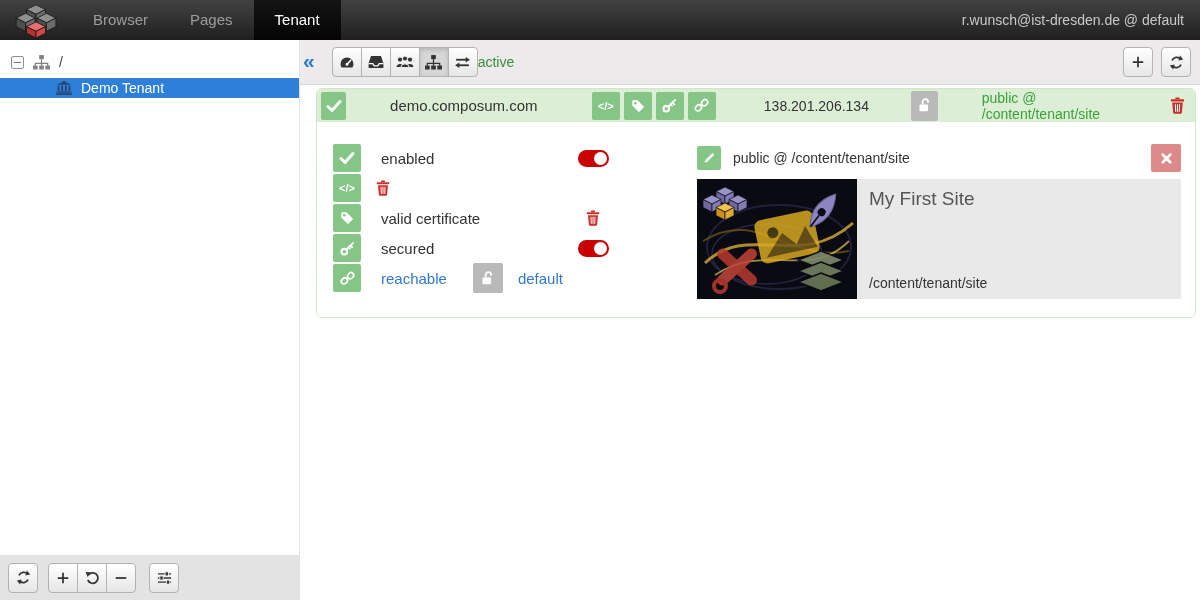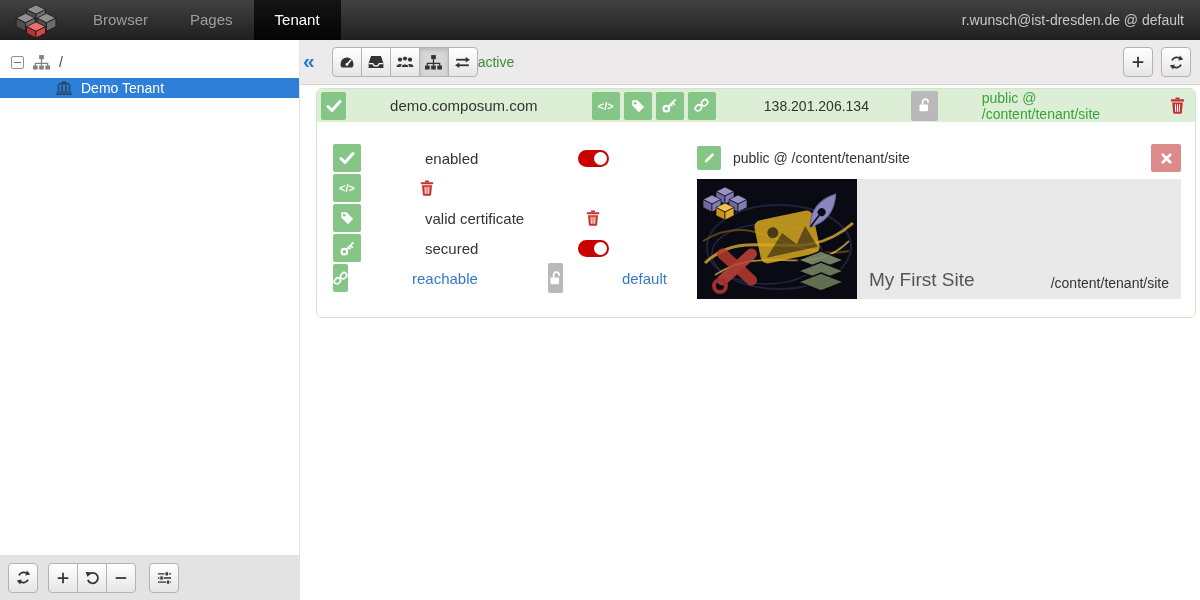--- a/index.html
+++ b/index.html
@@ -54,40 +54,40 @@
   .sq-btn.gray { background:#b9b9b9; width:30px; height:30px; }
   .host-name { margin-left:14px; width:192px; font-size:15px; color:#333; }
   .host-icons { display:flex; gap:4px; }
   .host-ip { margin-left:18px; font-size:14px; color:#333; }
   .host-stage { margin-left:14px; font-size:14px; color:#3aa23a; }
   .host-row .sq-btn.gray { margin-left:12px; }
   .trash-btn { margin-left:auto; margin-right:6px; background:none; border:none; cursor:pointer; display:flex; }
 
   .details { display:flex; padding:22px 14px 18px 16px; background:#fff; }
   .status-list { width:282px; }
-  .status-row { display:flex; align-items:center; height:28px; margin-bottom:2px; white-space:nowrap;gap:44px; }
+  .status-row { display:flex; align-items:center; height:28px; margin-bottom:2px; white-space:nowrap; }
   .status-row .label { margin-left:20px; font-size:15px; color:#333; flex:1; }
   .ctrl { width:44px; display:flex; justify-content:center; }
   .toggle { width:31px; height:17px; border-radius:9px; background:#c90000; position:relative; cursor:pointer; }
   .toggle::after { content:""; position:absolute; right:2px; top:2px; width:13px; height:13px;
     border-radius:50%; background:#fff; }
   .link { color:#3379c8; font-size:15px; text-decoration:none; cursor:pointer; }
   .icon-trash { background:none; border:none; cursor:pointer; display:flex; }
 
   
   .site-card { margin-left:auto; width:484px; }
   .card-head { display:flex; align-items:center; }
   .card-head .sq-btn { width:24px; height:24px; }
   .card-title { margin-left:12px; font-size:14px; color:#333; flex:1; }
   .close-btn { width:30px; height:28px; background:#dd8a8a; border:none; border-radius:2px;
     display:flex; align-items:center; justify-content:center; cursor:pointer; }
   .card-body { margin-top:7px; display:flex; height:120px; }
   .thumb { width:160px; height:120px; flex:none; }
   .card-info { flex:1; background:#e9e9e9; padding:9px 12px 8px; display:flex;
-    flex-direction:row; justify-content:space-between;align-items:flex-end; }
+    flex-direction:column; justify-content:space-between; }
   .site-title { font-size:19px; color:#555; }
   .site-path { font-size:14px; color:#333; }
 
   
   .splitter { position:absolute; left:302px; top:323px; display:flex; flex-direction:column; gap:2px; cursor:col-resize; }
   .splitter i { width:7px; height:6px; background:#9c9c9c; border:1px solid #c9c9c9; }
 
   svg { display:block; }
 </style>
 </head>

